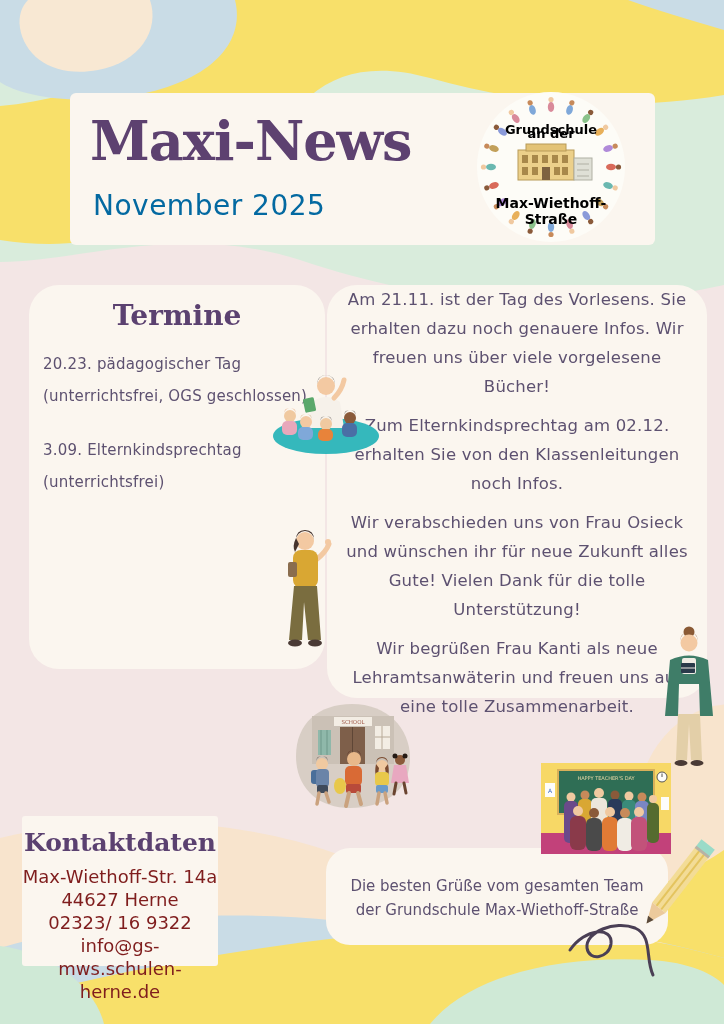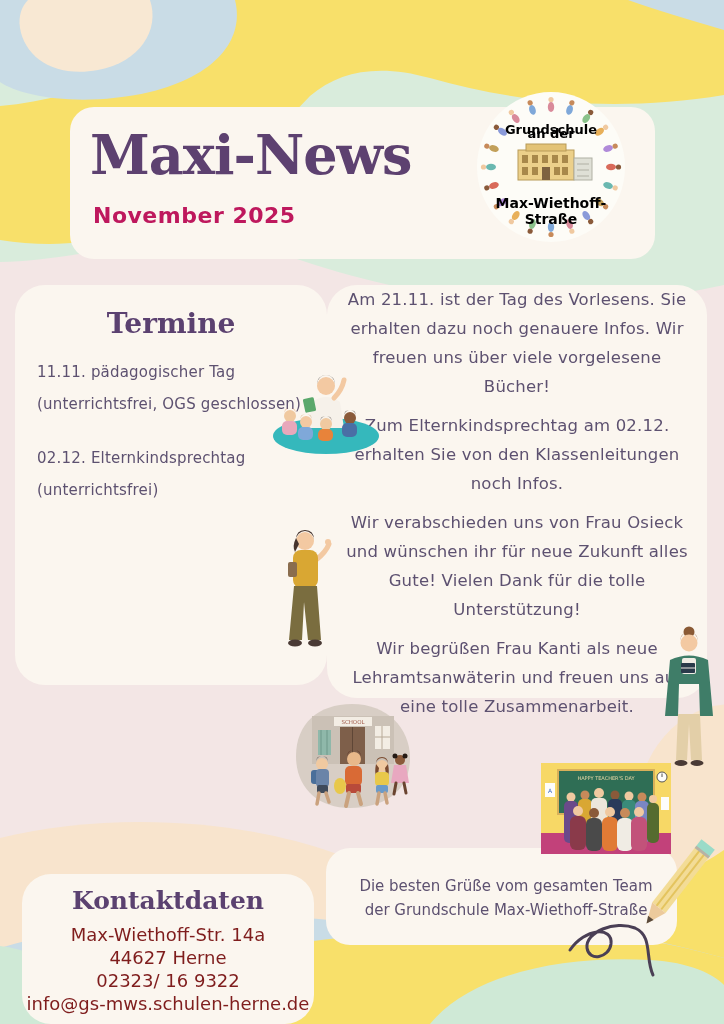--- a/index.html
+++ b/index.html
@@ -9,60 +9,60 @@
     overflow:hidden;
     background:#f3e6e5;
     font-family:"DejaVu Sans", sans-serif;
   }
   .bg{position:absolute;inset:0;z-index:0;}
   .card{
     position:absolute;
     background:#fbf6ef;
     z-index:2;
   }
-  .header-card{left:70px;top:107px;width:585px;height:152px;border-radius:24px;}
+  .header-card{left:70px;top:93px;width:585px;height:152px;border-radius:6px;}
   .title{
     position:absolute;left:20px;top:16px;
     font-family:"DejaVu Serif", serif;font-weight:700;
     font-size:54px;color:#5d4170;letter-spacing:-1px;margin:0;
   }
   .subtitle{
     position:absolute;left:23px;top:96px;
-    font-size:22px;color:#be185d;letter-spacing:.5px;font-weight:bold;
+    font-size:28px;color:#0369a1;letter-spacing:.5px;
   }
   .logo{
     position:absolute;left:477px;top:92px;width:148px;height:150px;z-index:3;
     background:#fdfcf7;border-radius:50%;
   }
   .logo svg{position:absolute;inset:0;}
   .logo-text{position:absolute;width:100%;text-align:center;color:#000000;font-weight:bold;}
   .logo-top{top:30px;font-size:13px;}
   .logo-mid{top:34px;font-size:13px;}
   .logo-bottom{top:103px;font-size:14px;}
 
-  .termine-card{left:15px;top:285px;width:296px;height:384px;border-radius:30px;padding:8px;}
+  .termine-card{left:29px;top:285px;width:296px;height:384px;border-radius:30px;padding:0;}
   .section-heading{
     font-family:"DejaVu Serif", serif;font-weight:700;
     font-size:28px;color:#5b4170;text-align:center;margin:14px 0 16px 0;
   }
   .t-list{padding:0 14px;}
   .t-item{margin-bottom:22px;}
   .t-line{font-size:15px;line-height:32px;color:#5d5170;letter-spacing:.2px;}
 
   .main-card{left:327px;top:285px;width:380px;height:413px;border-radius:30px;padding:0 18px;box-sizing:border-box;}
   .main-card p{
     font-size:16.5px;line-height:29px;color:#5d5170;
     text-align:center;margin:0 0 10px 0;letter-spacing:.2px;
   }
 
-  .kontakt-card{left:22px;top:874px;width:292px;height:150px;border-radius:29px;}
+  .kontakt-card{left:22px;top:816px;width:196px;height:150px;border-radius:3px;}
   .kontakt-card .section-heading{font-size:25px;margin:12px 0 8px 0;}
   .k-line{font-size:18px;line-height:23px;color:#7f1d1d;text-align:center;}
 
-  .greeting-card{left:326px;top:848px;width:342px;height:97px;border-radius:24px;padding-left:9px;}
+  .greeting-card{left:326px;top:848px;width:342px;height:97px;border-radius:24px;}
   .g-line{font-size:15px;line-height:24px;color:#5d5170;text-align:center;}
   .greeting-inner{padding-top:26px;}
 
   .illu{position:absolute;z-index:4;}
   .illu-storytime{left:268px;top:362px;width:118px;height:98px;}
   .illu-waving{left:276px;top:526px;width:58px;height:128px;}
   .illu-school{left:292px;top:696px;width:122px;height:118px;}
   .illu-newteacher{left:656px;top:622px;width:66px;height:152px;}
   .illu-teamphoto{left:541px;top:763px;width:130px;height:91px;}
   .illu-pencil{left:545px;top:828px;width:175px;height:165px;}
@@ -211,25 +211,25 @@
     </svg>
     <div class="logo-text logo-top">Grundschule</div>
     <div class="logo-text logo-mid">an der</div>
     <div class="logo-text logo-bottom">Max-Wiethoff-Straße</div>
   </div>
 
   <section class="card termine-card">
     <h2 class="section-heading">Termine</h2>
     <div class="t-list">
       <div class="t-item">
-        <div class="t-line">11.11. pädagogischer Tag</div>
+        <div class="t-line">20.23. pädagogischer Tag</div>
         <div class="t-line">(unterrichtsfrei, OGS geschlossen)</div>
       </div>
       <div class="t-item">
-        <div class="t-line">02.12. Elternkindsprechtag</div>
+        <div class="t-line">3.09. Elternkindsprechtag</div>
         <div class="t-line">(unterrichtsfrei)</div>
       </div>
     </div>
   </section>
 
   <section class="card main-card">
     <p>Am 21.11. ist der Tag des Vorlesens. Sie erhalten dazu noch genauere Infos. Wir freuen uns über viele vorgelesene Bücher!</p>
     <p>Zum Elternkindsprechtag am 02.12. erhalten Sie von den Klassenleitungen noch Infos.</p>
     <p>Wir verabschieden uns von Frau Osieck und wünschen ihr für neue Zukunft alles Gute! Vielen Dank für die tolle Unterstützung!</p>
     <p>Wir begrüßen Frau Kanti als neue Lehramtsanwäterin und freuen uns auf eine tolle Zusammenarbeit.</p>

